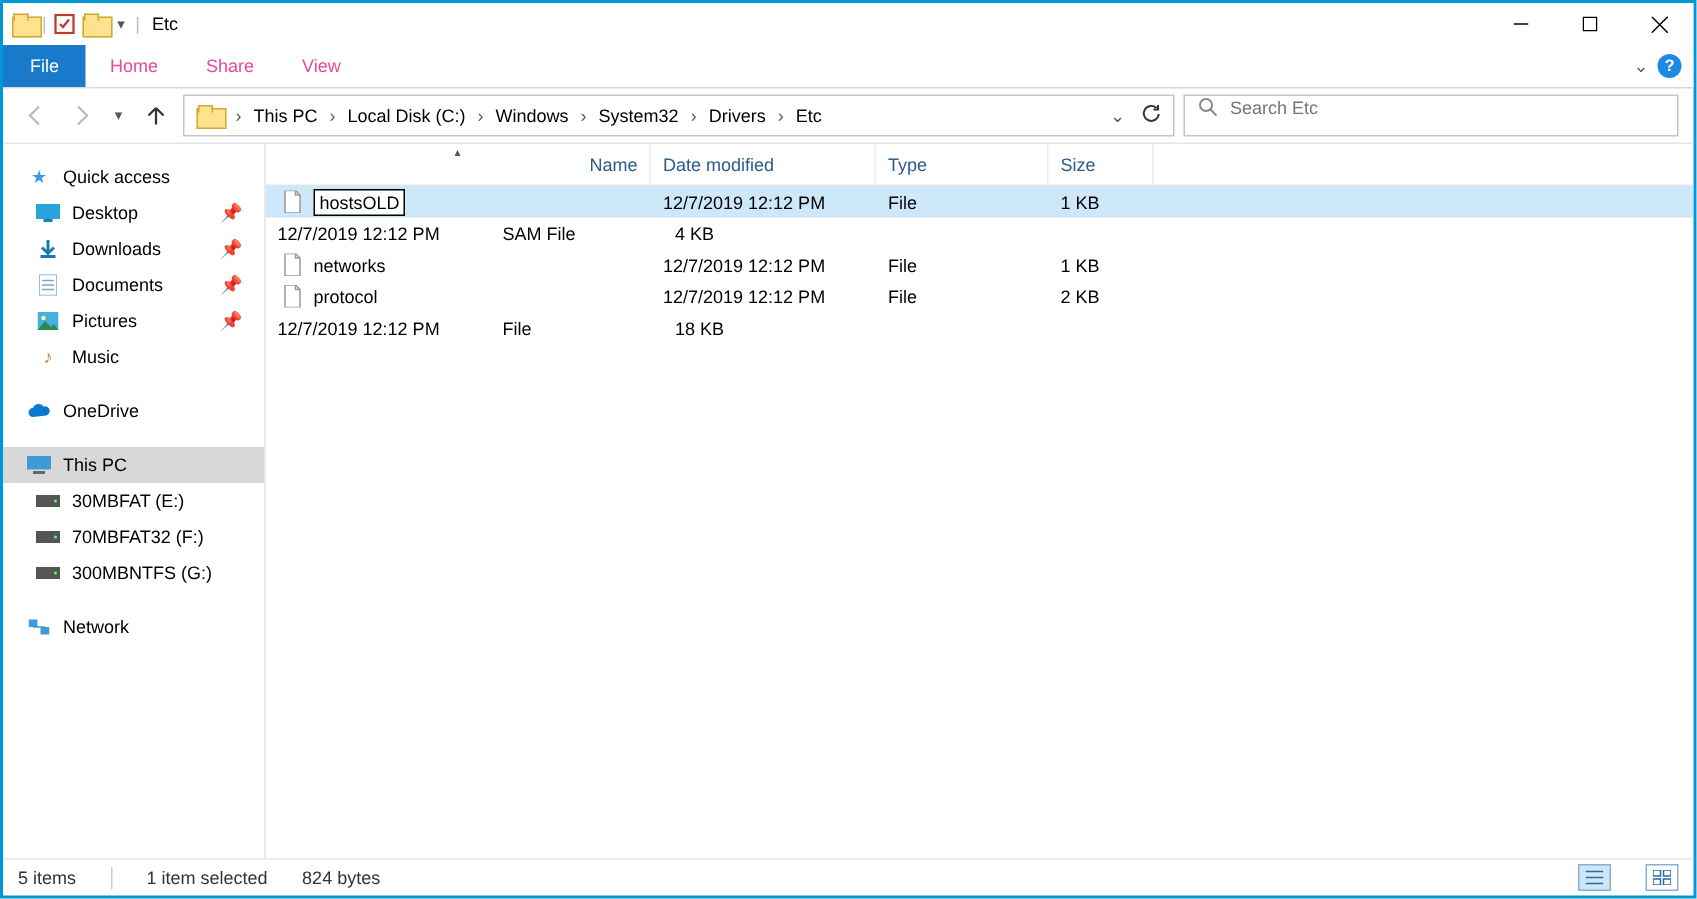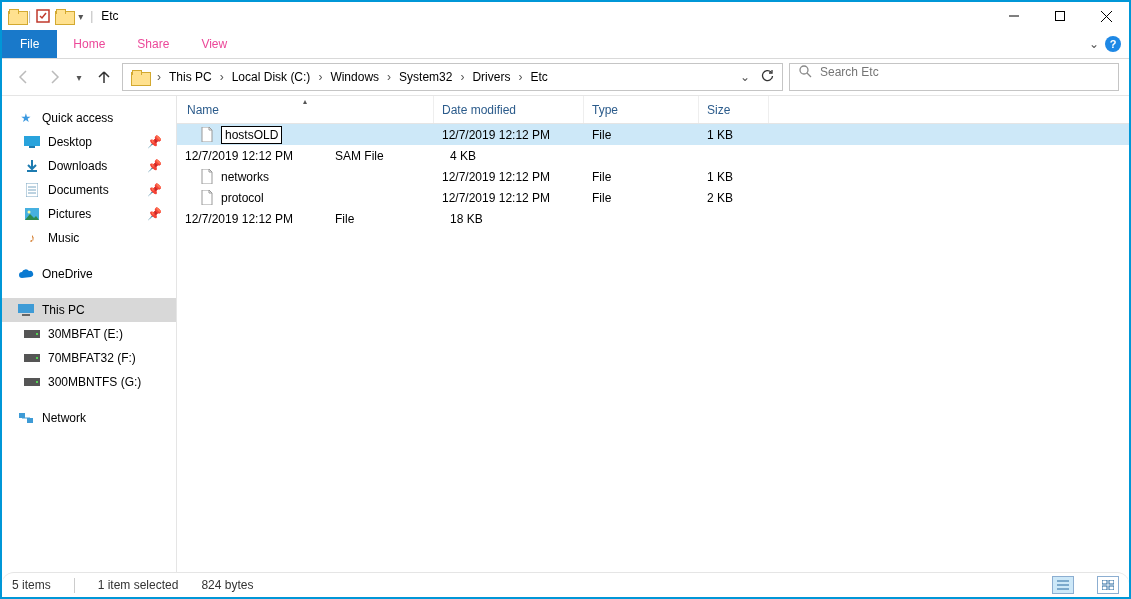--- a/index.html
+++ b/index.html
@@ -33,37 +33,37 @@
   .side-item { display:flex; align-items:center; height:24px; padding-left:22px; gap:8px;}
   .side-item.head { padding-left:16px; }
   .side-item.sel { background:#d8d8d8; }
   .side-item .pin { margin-left:auto; margin-right:14px; color:#7a7a7a;}
   .side-icon { width:16px; height:16px; display:flex; align-items:center; justify-content:center;}
   .side-spacer { height:12px; }
   
   .filepane { flex:1; display:flex; flex-direction:column;}
   .cols { display:flex; height:28px; align-items:center; border-bottom:1px solid #e5e5e5; color:#2b5b8b;}
   .col { padding:0 8px; border-right:1px solid #eee; height:100%; display:flex; align-items:center; position:relative;}
-  .col.name { width:257px; padding-left:10px;}
+  .col.name { width:257px; padding-left:10px;justify-content:flex-end;}
   .col.date { width:150px;}
   .col.type { width:115px;}
   .col.size { width:70px; justify-content:flex-start;}
   .col .sort { position:absolute; left:50%; top:1px; transform:translateX(-50%); font-size:8px; color:#555;}
   .rows { flex:1; overflow:auto;}
   .row { display:flex; height:21px; align-items:center;}
   .row.sel { background:#cde8f8;}
   .cell { padding:0 8px;}
-  .cell.name { width:257px; display:flex; align-items:center; gap:6px; padding-left:22px;text-align:center;}
+  .cell.name { width:257px; display:flex; align-items:center; gap:6px; padding-left:10px;text-align:center;}
   .cell.date { width:150px;}
   .cell.type { width:115px;}
   .cell.size { width:70px; }
   .file-icon { width:16px; height:16px; display:flex; align-items:center; justify-content:center;}
   .rename-box { border:1px solid #000; padding:0 3px; background:#fff; line-height:16px; display:inline-block;}
   
-  .status { height:25px; border-top:1px solid #e5e5e5; display:flex; align-items:center; padding:0 10px; gap:23px; color:#333;border-radius:12px;}
+  .status { height:25px; border-top:1px solid #e5e5e5; display:flex; align-items:center; padding:0 10px; gap:23px; color:#333;}
   .status .spacer { flex:1; }
   .status .divider { width:1px; height:15px; background:#ccc;}
   .viewbtn { width:22px; height:18px; border:1px solid #8caed1; display:flex; align-items:center; justify-content:center;}
   .viewbtn.active { background:#cde8f8;}
   
   .folder-icon { width:18px; height:14px; position:relative;}
   .folder-icon::before { content:""; position:absolute; top:2px; left:0; width:18px; height:12px; background:#ffe18f; border:1px solid #d3a930;}
   .folder-icon::after { content:""; position:absolute; top:0; left:1px; width:8px; height:4px; background:#ffe18f; border:1px solid #d3a930; border-bottom:none;}
 </style>
 </head>

